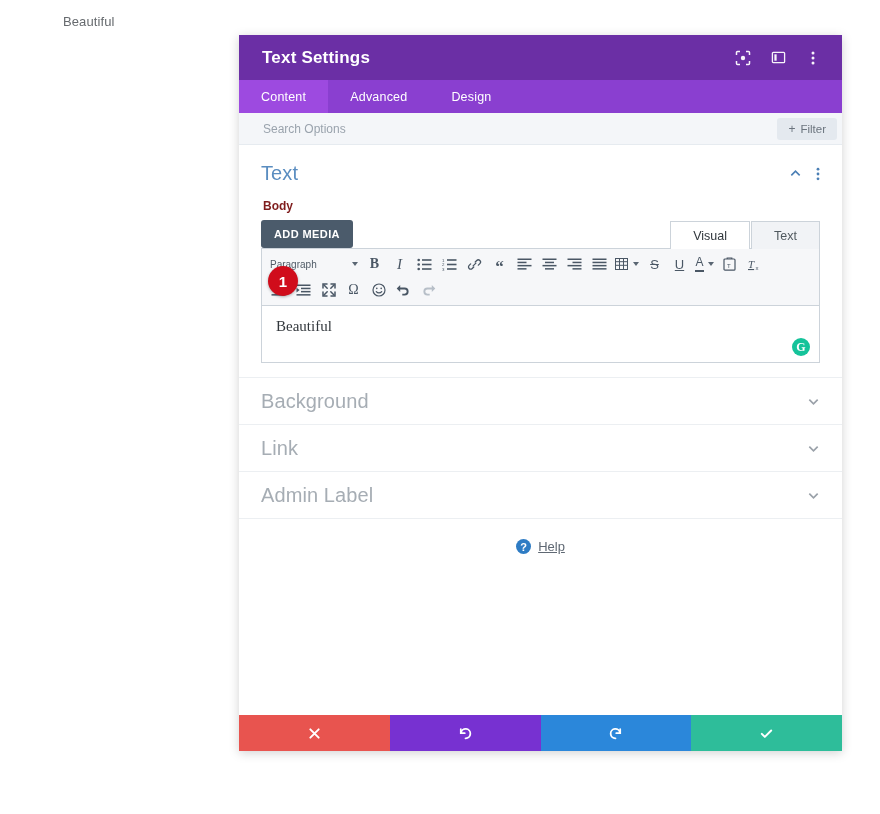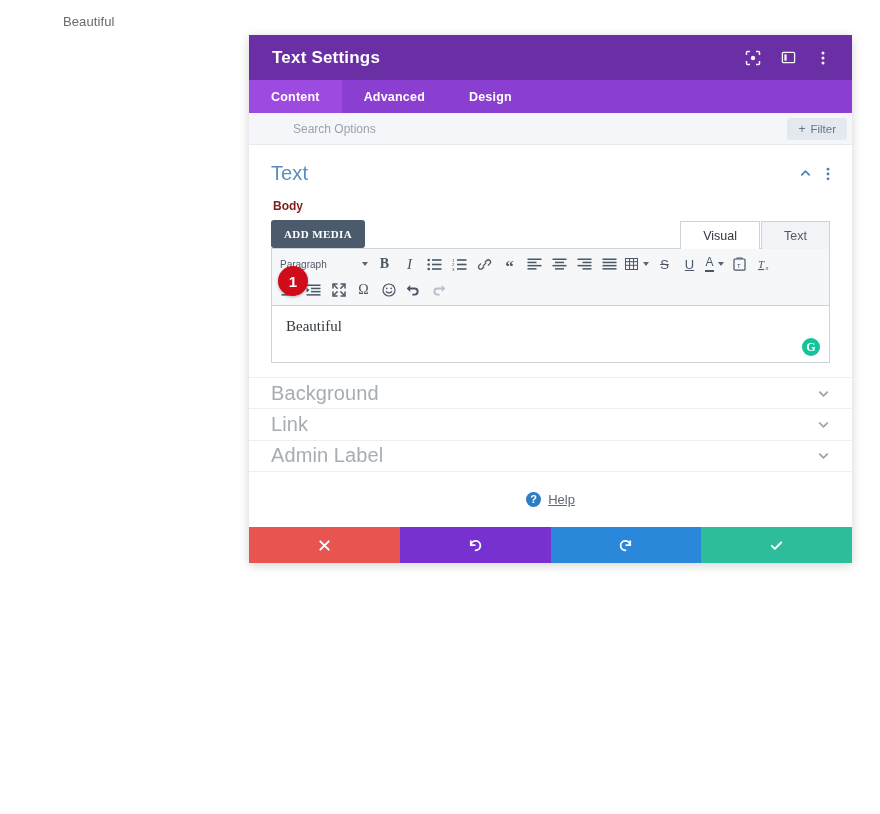--- a/index.html
+++ b/index.html
@@ -17,22 +17,22 @@
     position: absolute;
     left: 63px; top: 14px;
     font-size: 13px;
     color: #666a6e;
     letter-spacing: .1px;
   }
 
   
   .modal {
     position: absolute;
-    left: 249px; top: 35px;
-    width: 603px; height: 528px;
+    left: 239px; top: 35px;
+    width: 603px; height: 716px;
     background: #ffffff;
     box-shadow: 0 2px 10px rgba(0,0,0,.18);
     display: flex;
     flex-direction: column;
     overflow: hidden;
     justify-content: space-between;
   }
 
   
   .modal-header {
@@ -65,21 +65,21 @@
     background: #8a3fd0;
     display: flex;
     align-items: stretch;
     flex: none;
   }
   .tab {
     padding: 0 22px;
     display: flex; align-items: center;
     color: #fff;
     font-size: 12.5px;
-    font-weight: 700;
+    font-weight: 400;
     letter-spacing: .2px;
     cursor: pointer;
   }
   .tab.active { background: #9d4ae0; }
 
   
   .searchbar {
     height: 32px;
     background: #f4f6f9;
     border-bottom: 1px solid #e6ebf0;
@@ -87,21 +87,20 @@
     align-items: center;
     padding: 0 5px 0 22px;
     flex: none;
   }
   .search-input {
     flex: 1;
     border: 0; outline: 0; background: transparent;
     font-family: "Liberation Sans", sans-serif;
     font-size: 12px;
     color: #8b95a1;
-    margin-left: 20px;
   }
   .search-input::placeholder { color: #9aa3ad; }
   .filter-btn {
     background: #e4e9ef;
     color: #6b747e;
     font-size: 11.5px;
     border: 0;
     border-radius: 3px;
     padding: 5px 11px;
     cursor: pointer;
@@ -153,21 +152,21 @@
   .add-media-btn {
     background: #4b5b6b;
     color: #fff;
     border: 0;
     border-radius: 3px;
     font-size: 11px;
     font-weight: 700;
     letter-spacing: .4px;
     padding: 8px 13px;
     cursor: pointer;
-    font-family: Liberation Serif, serif;
+    font-family: Liberation Sans, sans-serif;
   }
   .editor-tabs { display: flex; align-items: flex-end; }
   .editor-tab {
     border: 1px solid #ccd3da;
     border-bottom: 0;
     background: #f1f3f6;
     color: #50595f;
     font-size: 12.5px;
     padding: 7px 22px 6px 22px;
     cursor: pointer;

